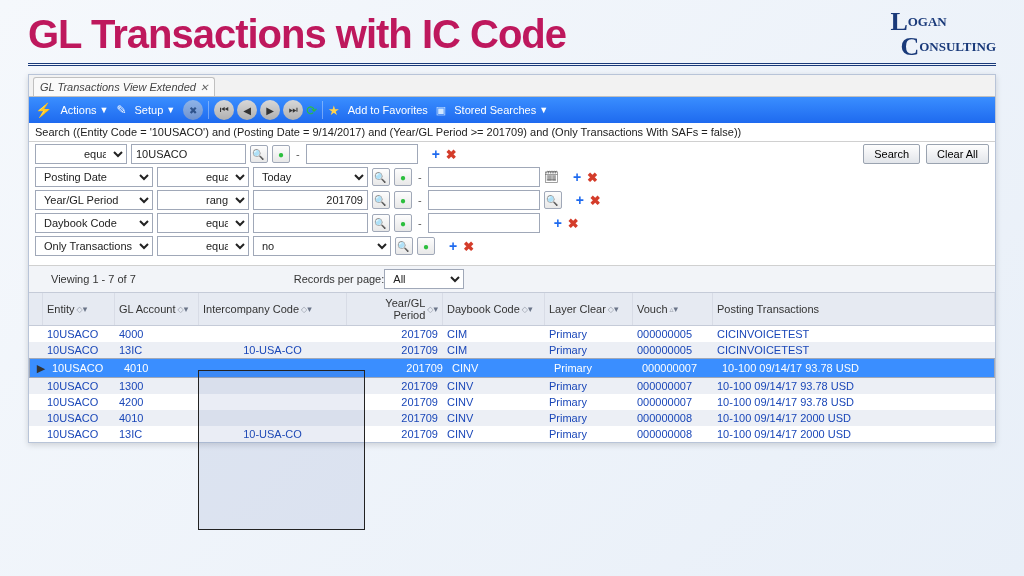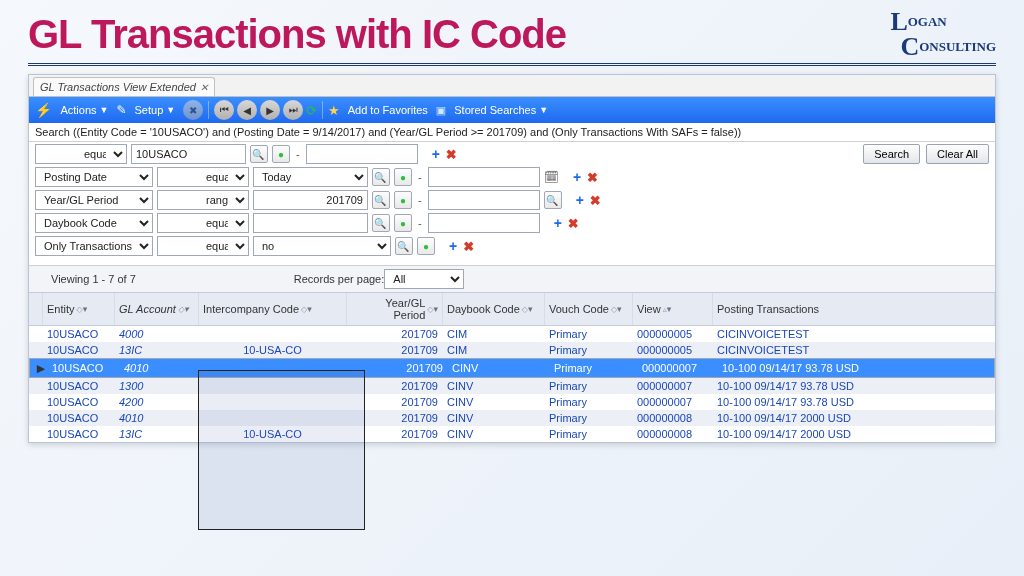--- a/index.html
+++ b/index.html
@@ -39,21 +39,21 @@
   .btn { border: 1px solid #9aa3b0; background: linear-gradient(#fefefe,#e2e5ea); padding: 3px 10px; font-size: 11px; border-radius: 2px; cursor: pointer; margin-left: 6px; }
   .search-actions { display: flex; align-items: center; margin-left: auto; }
   .grid-info { background: #f2f4f8; font-size: 11px; padding: 3px 22px; display: flex; align-items: center; gap: 18px; color: #333; border-top: 1px solid #d0d0d0; }
   .rpp { display: flex; align-items: center; margin-left: 140px; }
   .grid { font-size: 11px; }
   .ghead { display: flex; background: #e6eaf2; border-top: 1px solid #c5cbd8; border-bottom: 1px solid #c5cbd8; }
   .gh { padding: 4px 4px; color: #333; display: flex; align-items: center; gap: 2px; border-right: 1px solid #d8dce6; }
   .sorticons { color: #9aa0ac; font-size: 8px; letter-spacing: -2px; }
   .funnel { color: #6a7488; font-size: 9px; }
   .c-ent { width: 72px; }
-  .c-acc { width: 84px; font-style: italic; }
+  .c-acc { width: 84px; }
   .c-ic  { width: 148px; }
   .c-yr  { width: 96px; text-align: right; justify-content: flex-end; }
   .c-day { width: 102px; }
   .c-lay { width: 88px; }
   .c-vou { width: 80px; }
   .c-des { flex: 1; }
   .gbody .gr { display: flex; align-items: center; }
   .gbody .gr .gc { padding: 2px 4px; border-right: 1px solid transparent; color: #1a47b8; }
   .gr.even { background: #fff; }
   .gr.odd { background: #eceff5; }
@@ -207,26 +207,26 @@
             <span>Year/GL Period</span>
             <span class="sorticons">◇</span>
             <span class="funnel">▾</span>
           </div>
         <div class="gh c-day">
             <span>Daybook Code</span>
             <span class="sorticons">◇</span>
             <span class="funnel">▾</span>
           </div>
         <div class="gh c-lay">
-            <span>Vouch Code</span>
+            <span>Layer Clear</span>
             <span class="sorticons">◇</span>
             <span class="funnel">▾</span>
           </div>
         <div class="gh c-vou">
-            <span>View</span>
+            <span>Vouch</span>
             <span class="sorticons">▵</span>
             <span class="funnel">▾</span>
           </div>
         <div class="gh c-des">
             <span>Posting Transactions</span>
           </div>
       </div>
       <div class="gbody" id="gbody">
           <div class="gr even">
             <span class="rowind"></span>

